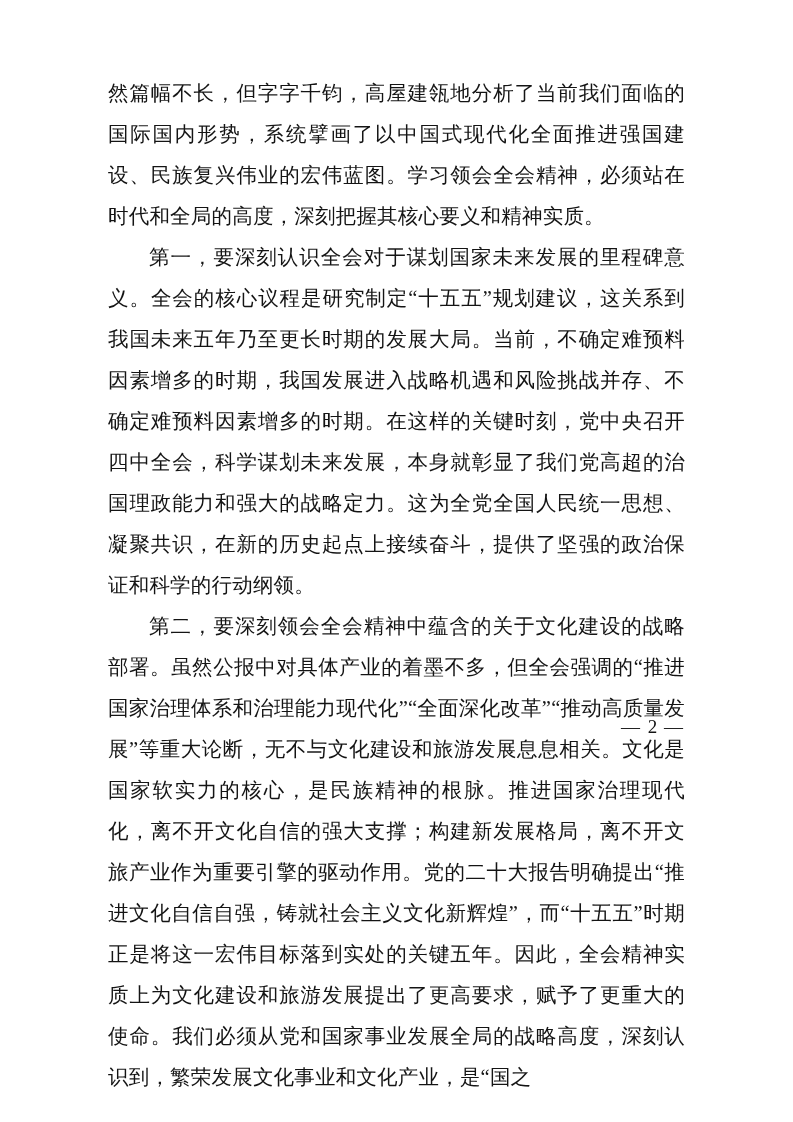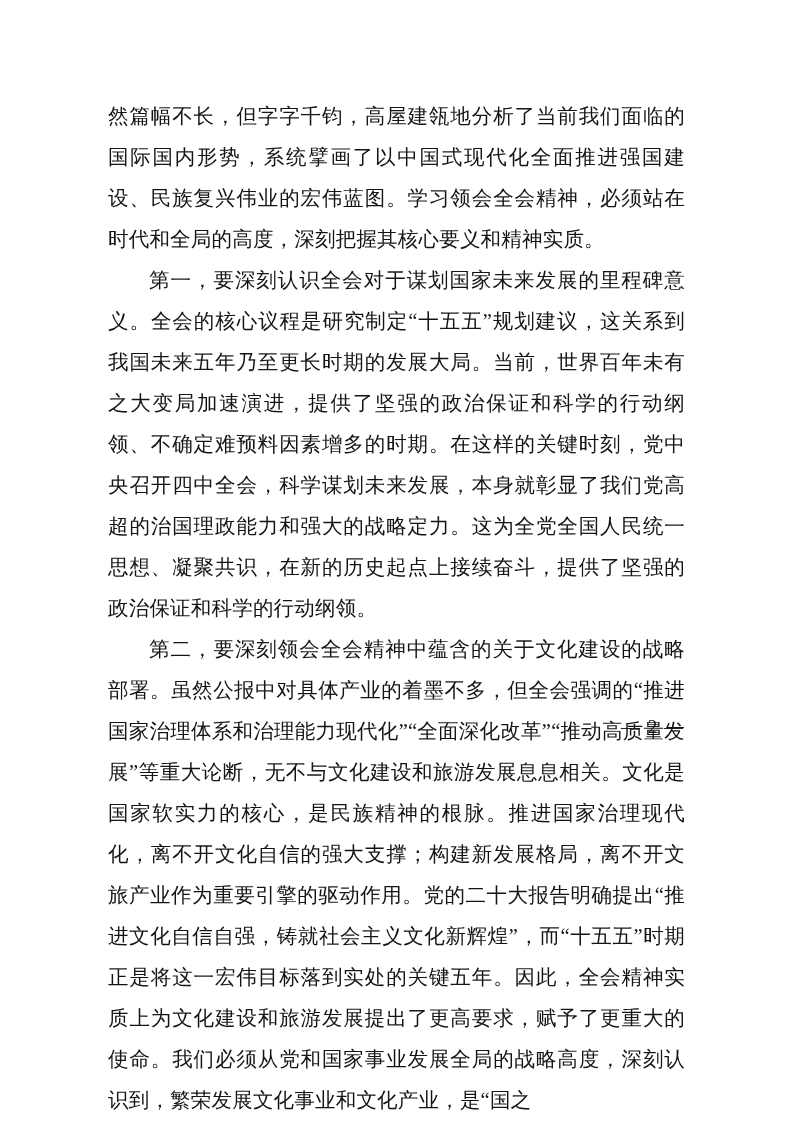--- a/index.html
+++ b/index.html
@@ -12,21 +12,21 @@
     background: #ffffff;
     font-family: "Liberation Serif", "DejaVu Serif", serif;
     color: #1a1a1a;
     overflow: hidden;
   }
   .page {
     position: relative;
     width: 793px;
     height: 786px;
     box-sizing: border-box;
-    padding: 96px 108px 0 108px;
+    padding: 73px 108px 0 108px;
   }
   .doc-body {
     font-size: 20.5px;
     line-height: 41px;
     text-align: justify;
     text-justify: inter-ideograph;
     letter-spacing: 0.2px;
     color: #141414;
   }
   .para {
@@ -50,21 +50,21 @@
     letter-spacing: 2px;
   }
 </style>
 </head>
 <body>
 
 <div class="page">
 
   <div class="doc-body">
     <p class="para">然篇幅不长，但字字千钧，高屋建瓴地分析了当前我们面临的国际国内形势，系统擘画了以中国式现代化全面推进强国建设、民族复兴伟业的宏伟蓝图。学习领会全会精神，必须站在时代和全局的高度，深刻把握其核心要义和精神实质。</p>
-    <p class="para indent">第一，要深刻认识全会对于谋划国家未来发展的里程碑意义。全会的核心议程是研究制定“十五五”规划建议，这关系到我国未来五年乃至更长时期的发展大局。当前，世界百年未有之大变局加速演进，提供了坚强的政治保证和科学的行动纲领、不确定难预料因素增多的时期。在这样的关键时刻，党中央召开四中全会，科学谋划未来发展，本身就彰显了我们党高超的治国理政能力和强大的战略定力。这为全党全国人民统一思想、凝聚共识，在新的历史起点上接续奋斗，提供了坚强的政治保证和科学的行动纲领。</p>
+    <p class="para indent">第一，要深刻认识全会对于谋划国家未来发展的里程碑意义。全会的核心议程是研究制定“十五五”规划建议，这关系到我国未来五年乃至更长时期的发展大局。当前，不确定难预料因素增多的时期，我国发展进入战略机遇和风险挑战并存、不确定难预料因素增多的时期。在这样的关键时刻，党中央召开四中全会，科学谋划未来发展，本身就彰显了我们党高超的治国理政能力和强大的战略定力。这为全党全国人民统一思想、凝聚共识，在新的历史起点上接续奋斗，提供了坚强的政治保证和科学的行动纲领。</p>
     <p class="para indent">第二，要深刻领会全会精神中蕴含的关于文化建设的战略部署。虽然公报中对具体产业的着墨不多，但全会强调的“推进国家治理体系和治理能力现代化”“全面深化改革”“推动高质量发展”等重大论断，无不与文化建设和旅游发展息息相关。文化是国家软实力的核心，是民族精神的根脉。推进国家治理现代化，离不开文化自信的强大支撑；构建新发展格局，离不开文旅产业作为重要引擎的驱动作用。党的二十大报告明确提出“推进文化自信自强，铸就社会主义文化新辉煌”，而“十五五”时期正是将这一宏伟目标落到实处的关键五年。因此，全会精神实质上为文化建设和旅游发展提出了更高要求，赋予了更重大的使命。我们必须从党和国家事业发展全局的战略高度，深刻认识到，繁荣发展文化事业和文化产业，是“国之</p>
   </div>
 
   <div class="footer">
     <span class="pagenum-dash">—</span>
     <span>2</span>
     <span class="pagenum-dash">—</span>
   </div>
 
 </div>

